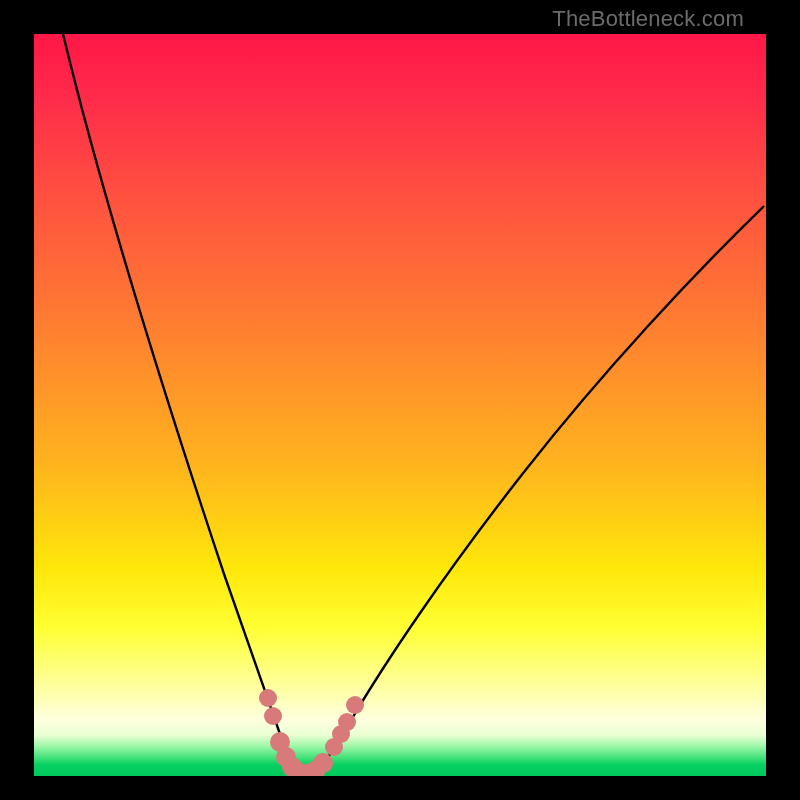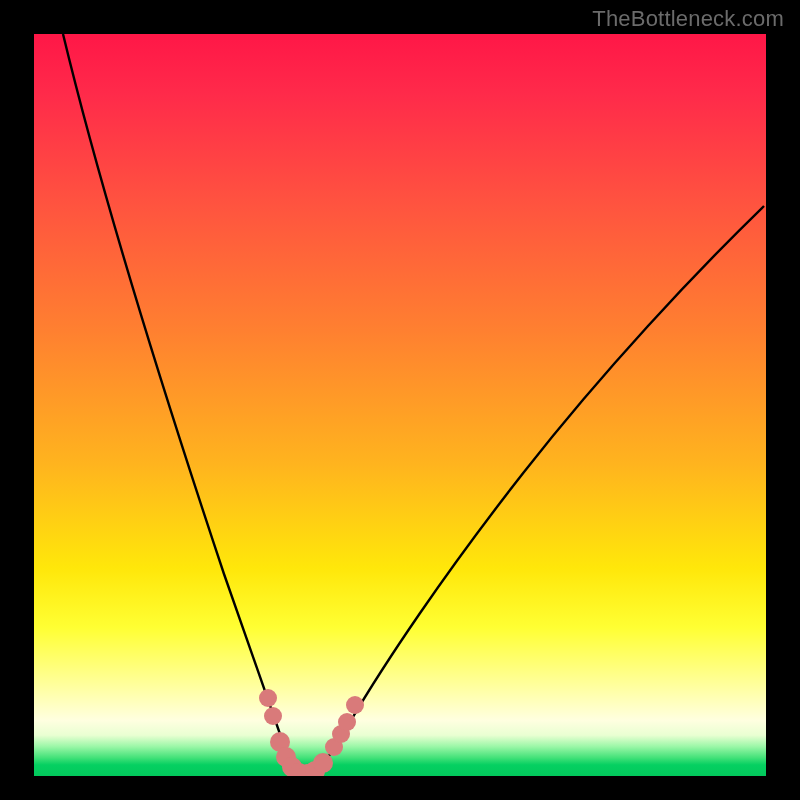--- a/index.html
+++ b/index.html
@@ -11,21 +11,20 @@
     overflow: hidden;
     font-family: Arial, Helvetica, sans-serif;
   }
   .frame {
     position: absolute;
     left: 0;
     top: 0;
     width: 756px;
     height: 800px;
     background: #000;
-    padding-left: 40px;
   }
   .plot {
     position: absolute;
     left: 34px;
     top: 34px;
     width: 732px;
     height: 742px;
     
     background: linear-gradient(
       to bottom,

